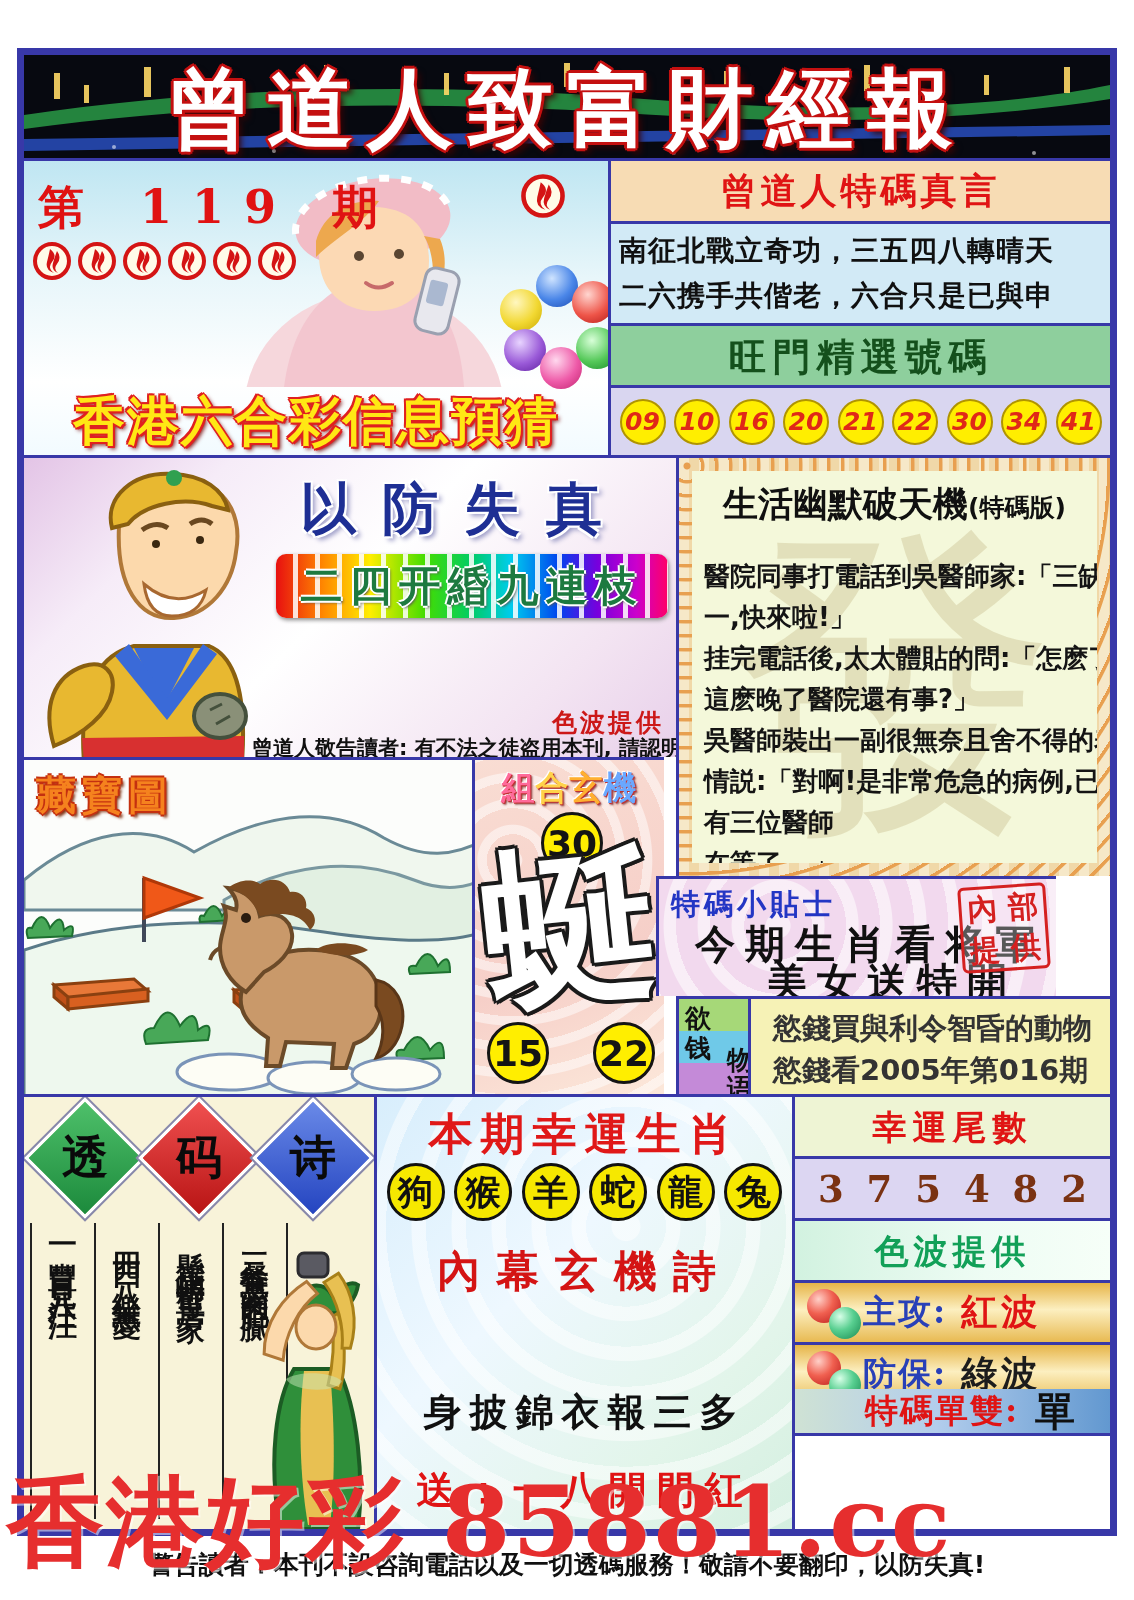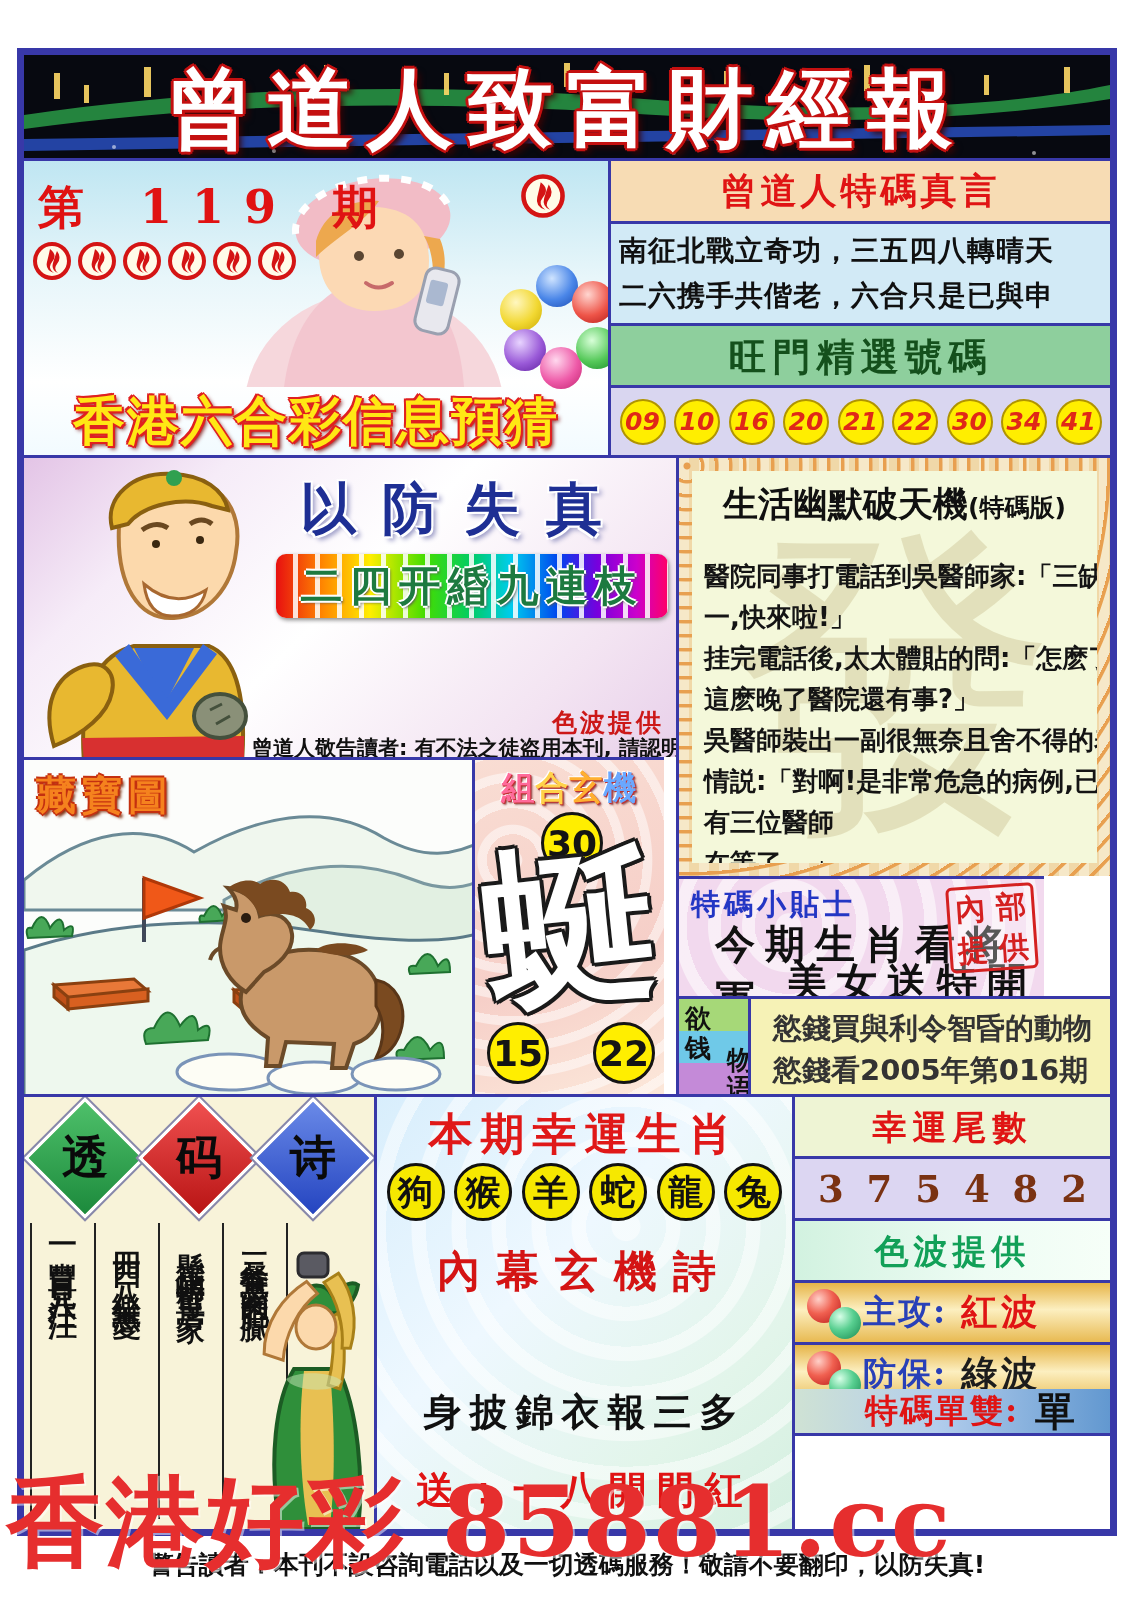--- a/index.html
+++ b/index.html
@@ -93,21 +93,21 @@
     font-family:"DejaVu Serif","Liberation Serif",serif; }
   .combo-title span { text-shadow:1px 1px 0 #c03030,-1px -1px 0 #ffffff,2px 2px 2px #905050; }
   .combo-ball { border-radius:50%; background:#ffee00; border:3px solid #141414; color:#141414;
     display:flex; align-items:center; justify-content:center; font-weight:bold; }
   .combo-big { left:50%; top:170px; transform:translate(-50%,-50%) rotate(-6deg); font-size:170px; color:#ffffff;
     font-family:"DejaVu Serif","Liberation Serif",serif; font-weight:bold;
     text-shadow:4px 0 0 #1a1a1a,-4px 0 0 #1a1a1a,0 4px 0 #1a1a1a,0 -4px 0 #1a1a1a,
       3px 3px 0 #1a1a1a,-3px -3px 0 #1a1a1a,3px -3px 0 #1a1a1a,-3px 3px 0 #1a1a1a; }
 
   
-  #tips { left:652px; top:821px; width:368px; height:120px; border-top:3px solid #3838a8; border-left:3px solid #3838a8;
+  #tips { left:632px; top:821px; width:400px; height:120px; border-top:3px solid #3838a8; border-left:3px solid #3838a8;
     background:
       repeating-radial-gradient(circle at 30% 40%, rgba(255,255,255,.55) 0 12px, transparent 13px 34px),
       #f2d9ee; overflow:hidden; }
   .tips-title { left:12px; top:6px; font-size:29px; font-weight:bold; color:#2336c4; letter-spacing:4px;
     font-family:"DejaVu Serif","Liberation Serif",serif; }
   .tips-line1 { left:36px; top:38px; font-size:40px; font-weight:bold; color:#101010; letter-spacing:10px;
     font-family:"DejaVu Serif","Liberation Serif",serif; }
   .tips-line2 { left:108px; top:76px; font-size:40px; font-weight:bold; color:#101010; letter-spacing:10px;
     font-family:"DejaVu Serif","Liberation Serif",serif; }
   .stamp { right:8px; top:6px; width:88px; height:86px; border:3px solid #d42020; border-radius:6px;

